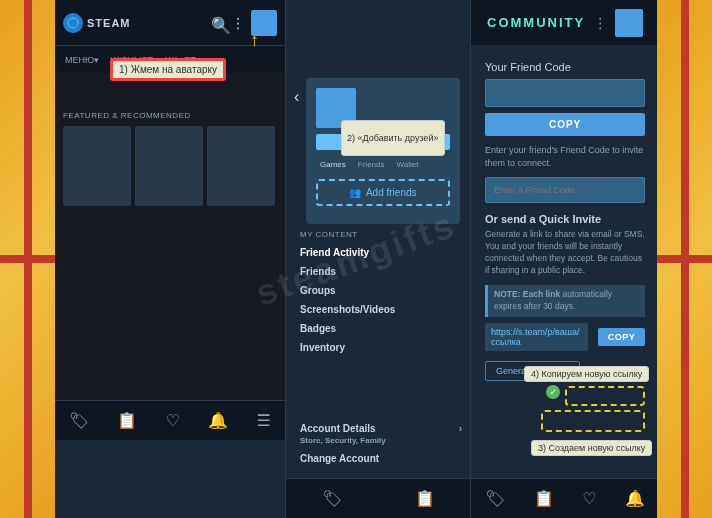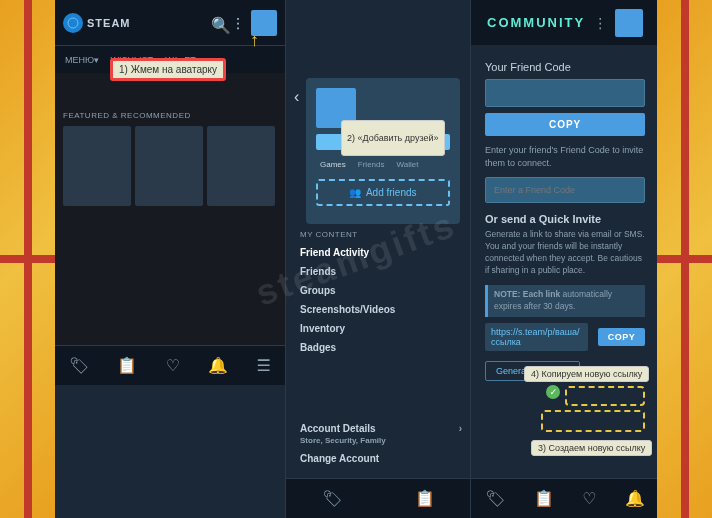--- a/index.html
+++ b/index.html
@@ -58,21 +58,21 @@
       width: 602px;
       height: 518px;
       background: #1b2838;
       display: flex;
       flex-direction: row;
     }
 
     
     .left-panel {
       width: 230px;
-      height: 385px;
+      height: 440px;
       background: #171a21;
       flex-shrink: 0;
       position: relative;
     }
 
     
     .steam-header {
       height: 45px;
       background: #0e1621;
       display: flex;
@@ -604,22 +604,22 @@
     </div>
 
     <div class="annotation-2">2) «Добавить друзей»</div>
 
     <div style="position:absolute;top:230px;left:14px;right:8px;">
       <div class="my-content-label">MY CONTENT</div>
       <div class="menu-item active">Friend Activity</div>
       <div class="menu-item">Friends</div>
       <div class="menu-item">Groups</div>
       <div class="menu-item">Screenshots/Videos</div>
+      <div class="menu-item">Badges</div>
       <div class="menu-item">Inventory</div>
-      <div class="menu-item">Badges</div>
     </div>
 
     <div style="position:absolute;bottom:50px;left:14px;right:8px;">
       <div class="menu-item">
         <span>Account Details</span>
         <span class="account-arrow">›</span>
         <br>
         <span class="account-sub">Store, Security, Family</span>
       </div>
       <div class="menu-item">Change Account</div>

